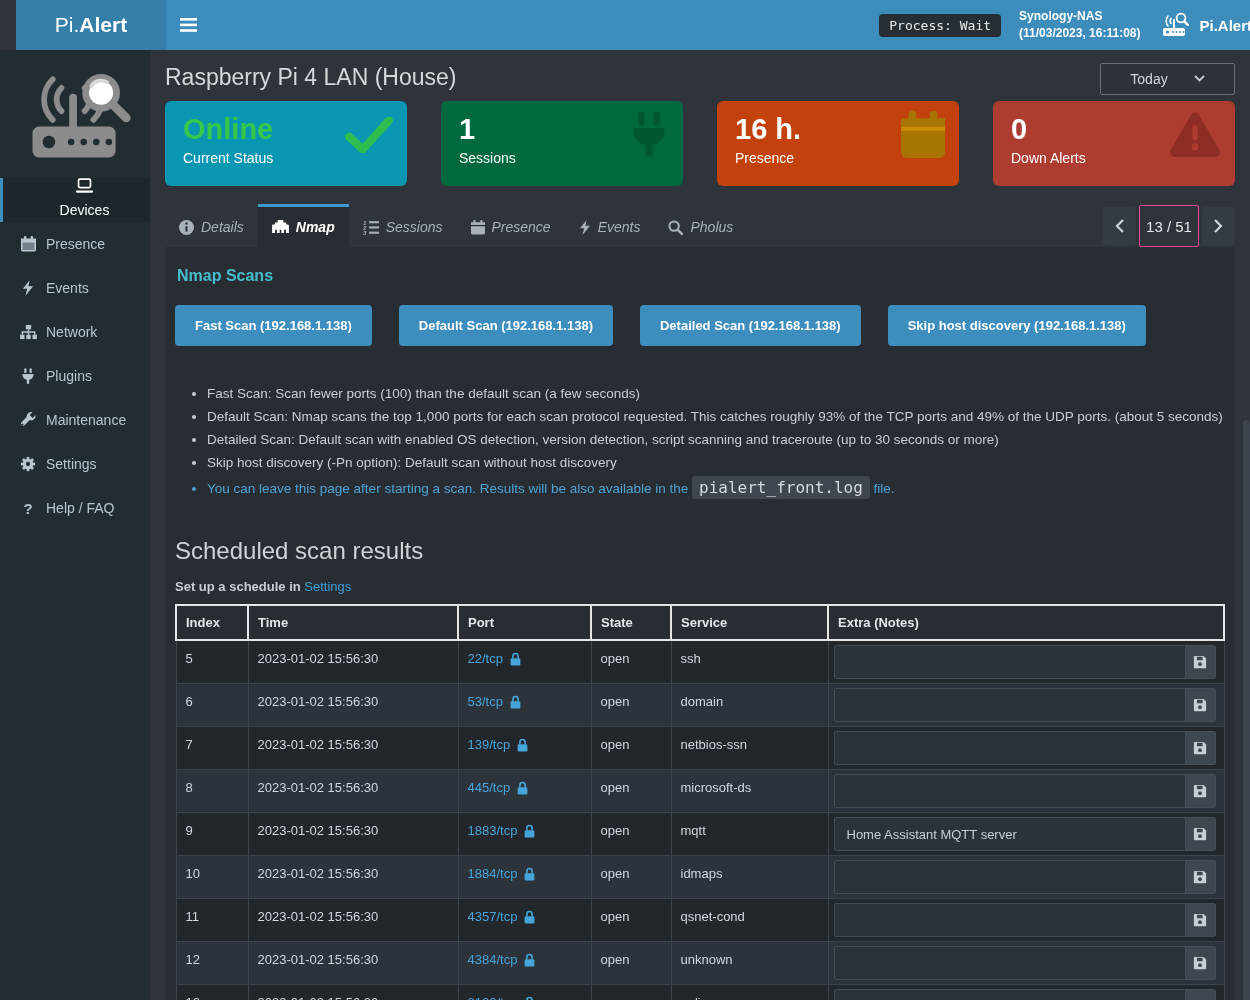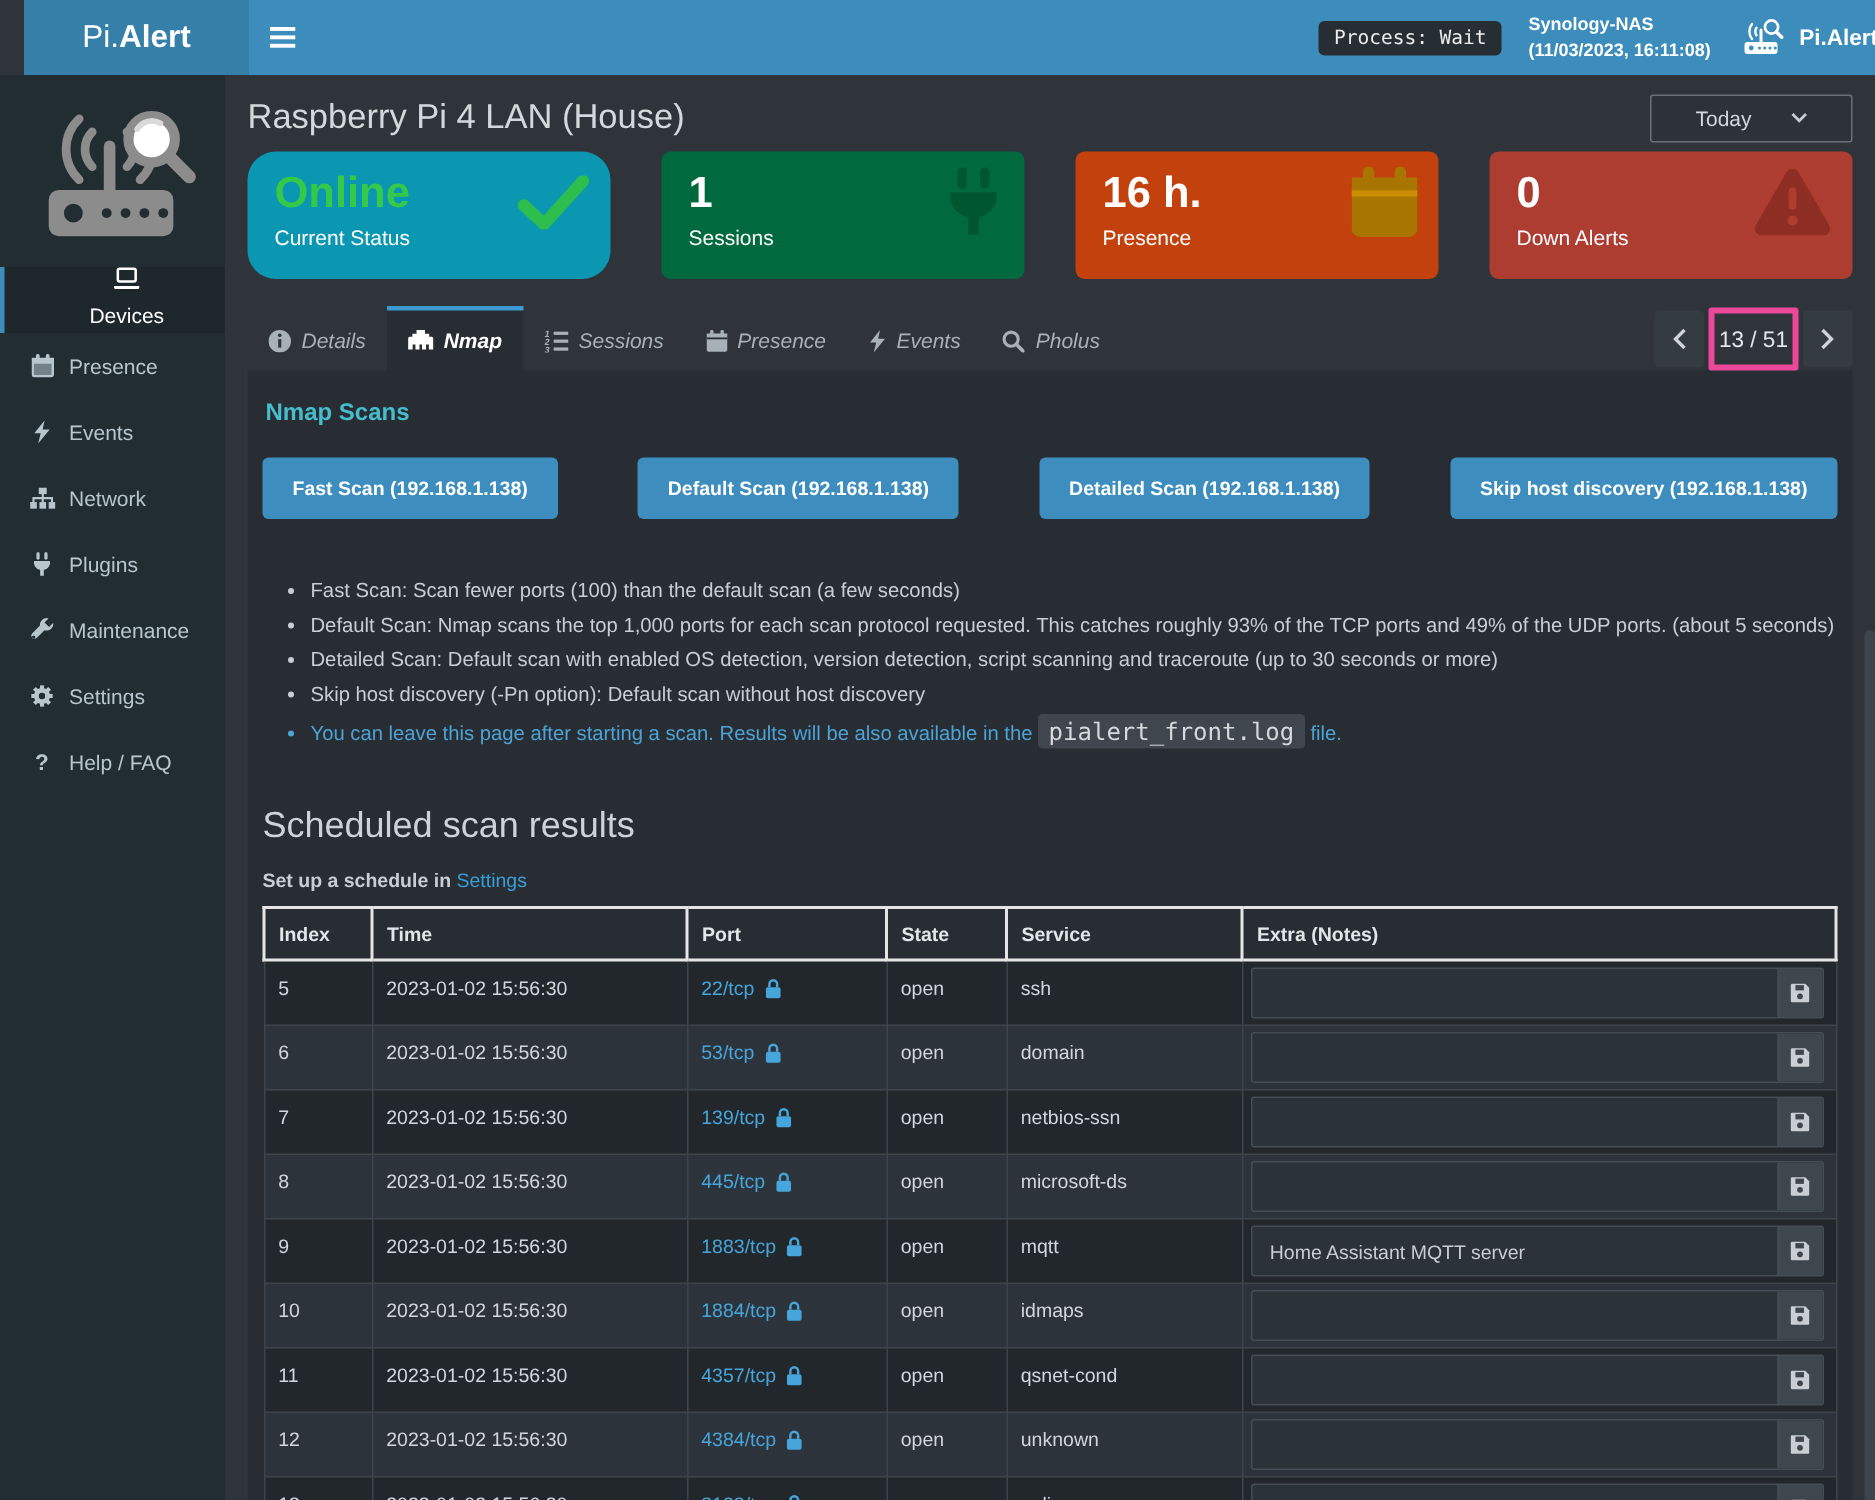--- a/index.html
+++ b/index.html
@@ -59,28 +59,28 @@
   .tab { display:flex; align-items:center; gap:7px; padding:0 14px; height:40px;
     color:#a9b1b8; font-size:14px; cursor:pointer;font-style:italic; }
   .tab .tab-icon { display:flex; color:#a9b1b8; }
   .tab.active { background:#272d32; color:#fff; font-weight:bold;
     border-top:3px solid #3d9ad1; height:43px; margin-top:-3px; }
   .tab.active .tab-icon { color:#fff; }
   .pager { position:absolute; right:0; bottom:0; display:flex; align-items:center; }
   .pager-btn { width:33px; height:38px; background:#343b41; display:flex;
     align-items:center; justify-content:center; color:#cfd4d8; cursor:pointer;
     border-radius:3px; }
-  .pager-count { width:60px; height:42px; border:4px solid #ec4899; margin:0 3px;
+  .pager-count { width:60px; height:42px; border:1px solid #ec4899; margin:0 3px;
     display:flex; align-items:center; justify-content:center; color:#e4e7e9;
     font-size:15px; background:#2e343a; border-radius:2px; }
 
   
   .panel { background:#272d32; height:758px; padding:12px 10px; overflow:hidden; }
   .section-title { color:#46bdcc; font-size:16px; font-weight:bold; margin:8px 0 2px 2px; }
-  .scan-btns { display:flex; justify-content:space-between; margin-top:20px; }
+  .scan-btns { display:flex; justify-content:flex-start; gap:27px; margin-top:20px; }
   .scan-btn { background:#3d8ebf; color:#fff; font-size:13px; font-weight:bold;
     border:none; border-radius:4px; padding:0 20px; height:41px; cursor:pointer; }
   .notes { margin:40px 0 0 32px; color:#c9ced3; font-size:13.5px; }
   .notes li { margin-bottom:8px; }
   .notes li.link-note { color:#4da3d6; }
   .code-chip { background:#3f464d; color:#d6dadd; font-family:"DejaVu Sans Mono", monospace;
     font-size:16px; padding:2px 7px; border-radius:3px; }
 
   .sched-title { color:#cfd3d7; font-size:24px; font-weight:400; margin-top:40px; }
   .sched-sub { color:#c9ced3; font-size:13px; font-weight:bold; margin-top:14px; }
@@ -270,21 +270,21 @@
         <span>Today</span>
         <span>
           <svg width="11" height="7" viewBox="0 0 11 7">
               <polyline points="1,1 5.5,5.5 10,1" fill="none" stroke="#c9ced3" stroke-width="1.8"></polyline>
             </svg>
         </span>
       </div>
     </div>
 
     <div class="cards">
-      <div class="card" style="background:#0b96b2;border-radius:19px;">
+      <div class="card" style="background:#0b96b2;">
         <div class="card-value" style="color:#35c94a;">Online</div>
         <div class="card-label">Current Status</div>
         <span class="card-icon" style="top:16px;">
           <svg width="48" height="36" viewBox="0 0 26 20">
               <polyline points="2,11 9.5,18 24,2" fill="none" stroke="#2dbe4e" stroke-width="4.5" stroke-linecap="round" stroke-linejoin="round"></polyline>
             </svg>
         </span>
       </div>
       <div class="card" style="background:#006a3e;">
         <div class="card-value">1</div>

